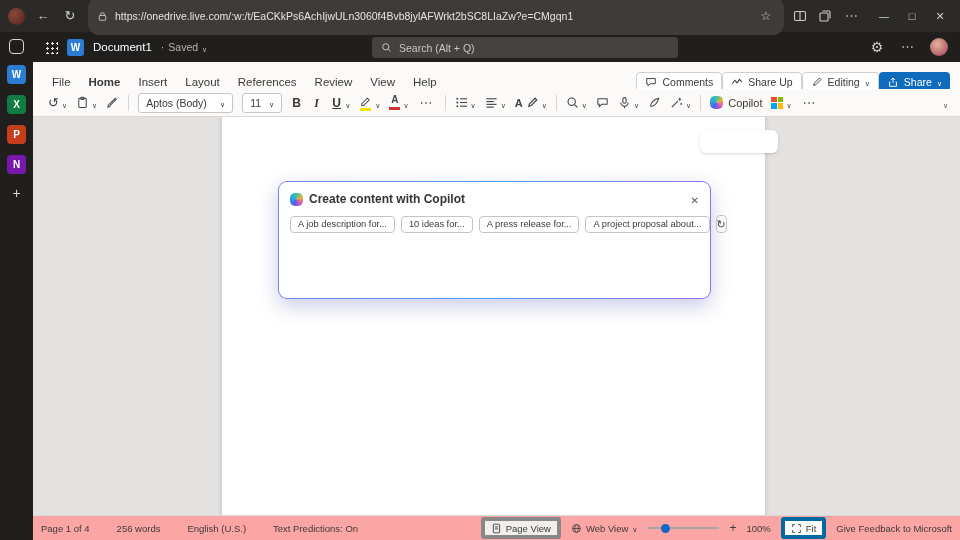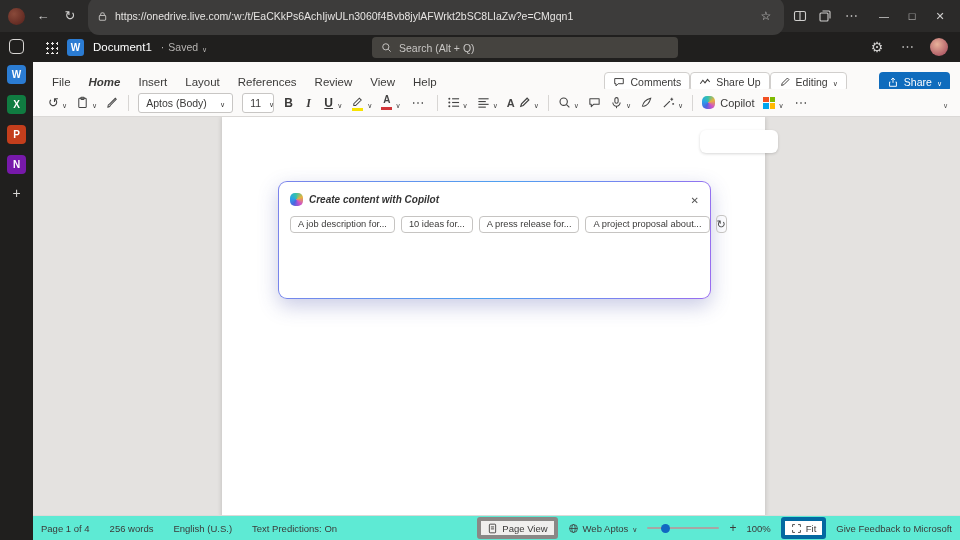--- a/index.html
+++ b/index.html
@@ -51,28 +51,28 @@
   .hdr-right { margin-left:auto; display:flex; align-items:center; gap:13px; color:#e6e4e2; }
   .ic-gear::after{content:"⚙"; font-size:14px;}
   .avatar { width:18px; height:18px; border-radius:50%;
     background:radial-gradient(circle at 40% 35%, #e8b29a, #b4626a 70%, #7d3c55); }
 
   
   #tabs-row { position:absolute; left:33px; right:0; top:62px; height:41px; background:#fbfaf9;
     border-bottom:1px solid #e6e4e2; display:flex; align-items:center; padding:6px 10px; z-index:7; }
   .tab { font-size:11.5px; color:#3b3a39; padding:0 9px; height:100%; display:flex; align-items:center;
     position:relative; }
-  .tab.active { font-weight:700;font-style:italic; }
+  .tab.active { font-weight:700; }
   .tab.active::after { content:""; position:absolute; left:8px; right:8px; bottom:2px; height:2.6px;
     background:#1168c2; border-radius:2px; }
   .tabs-actions { margin-left:auto; display:flex; align-items:center; }
   .pill-btn { height:20px; border:1px solid #d1cfcd; background:#fff; border-radius:4px;
     display:flex; align-items:center; gap:5px; padding:0 8px; font-size:10.5px; color:#3b3a39; }
   .pill-btn svg { width:12px; height:12px; }
-  .share-btn { border:none; color:#fff;margin-left:32px; }
+  .share-btn { border:none; color:#fff; }
 
   
   #toolbar-row { position:absolute; left:33px; right:0; top:89px; height:28px; background:#fbfaf9;
     border-bottom:1px solid #dad8d6; display:flex; align-items:center; gap:9px;
     padding:0 12px 0 15px; z-index:7; color:#444; }
   .tbtn { display:flex; align-items:center; gap:3px; color:#444; }
   .tbtn svg { width:13px; height:13px; }
   .tdiv { width:1px; height:16px; background:#d8d6d4; flex:0 0 auto; }
   .combo { height:20px; background:#fff; border:1px solid #c8c6c4; border-radius:3px;
     display:flex; align-items:center; padding:0 7px; font-size:10.5px; color:#3b3a39; gap:8px; }
@@ -95,39 +95,39 @@
   #corner-pill { position:absolute; left:667px; top:13px; width:78px; height:23px; background:#fff;
     border-radius:6px; box-shadow:0 1px 3px rgba(0,0,0,.16); }
 
   
   #copilot-card { position:absolute; left:245px; top:64px; width:433px; height:118px; border-radius:9px;
     border:1.6px solid transparent;
     background:linear-gradient(#fff,#fff) padding-box,
                linear-gradient(100deg,#7b83eb,#4ea0f0,#9a6df0) border-box;
     box-shadow:0 7px 20px rgba(60,70,160,.28); }
   .cc-header { display:flex; align-items:center; gap:6px; padding:8px 11px 7px; }
-  .cc-title { font-size:10px; font-weight:700; color:#333;font-style:italic; }
+  .cc-title { font-size:12px; font-weight:700; color:#333; }
   .cc-close { margin-left:auto; color:#555; } .cc-close::after{content:"✕"; font-size:10px;}
   .cc-chips { display:flex; gap:6px; padding:0 11px; align-items:center; }
   .chip { border:1px solid #c6c4c2; border-radius:4px; font-size:9.3px; color:#3b3a39;
     padding:2.5px 7px; white-space:nowrap; background:#fff; }
   .chip-refresh { width:19px; height:18px; border:1px solid #c6c4c2; border-radius:4px;
     display:flex; align-items:center; justify-content:center; color:#444; }
   .chip-refresh::after { content:"↻"; font-size:11px; }
   .cc-input { position:absolute; left:11px; right:11px; bottom:11px; height:56px;
     border:1.3px solid #a0a7e6; border-radius:7px; background:#fff; }
   .cc-placeholder { position:absolute; left:10px; top:7px; font-size:10px; color:#616161; }
   .cc-tools { position:absolute; left:10px; bottom:6px; display:flex; gap:13px; color:#4a4a4a; }
   .cc-tools svg { width:13px; height:13px; }
   .cc-send { position:absolute; right:9px; bottom:5px; color:#0b5ca8; }
   .cc-send svg { width:16px; height:16px; }
 
   
-  #status-bar { position:absolute; left:33px; right:0; bottom:0; height:22px; background:#5eead4;
-    border-top:1px solid #dcdad8; display:flex; align-items:center; gap:20px; padding:12px 8px;
+  #status-bar { position:absolute; left:33px; right:0; bottom:0; height:22px; background:#fca5a5;
+    border-top:1px solid #dcdad8; display:flex; align-items:center; gap:27px; padding:12px 8px;
     font-size:9.5px; color:#3b3a39; z-index:8; }
   .sb-right { margin-left:auto; display:flex; align-items:center; gap:10px; }
   .sb-pill { display:flex; align-items:center; gap:4px; border:4px solid #0369a1; background:#fff;
     border-radius:3px; padding:1.5px 6px; }
   .sb-pill.sel { border-color:#8a8886; background:#f0efed; }
   .sb-item { display:flex; align-items:center; gap:4px; }
   .sb-item svg, .sb-pill svg { width:11px; height:11px; }
   .zoom-track { position:relative; width:72px; height:2px; background:#a8a6a4; border-radius:1px; }
   .zoom-thumb { position:absolute; left:14px; top:-3.5px; width:9px; height:9px; border-radius:50%; }
   .ic-plus-sm::after { content:"+"; font-size:12px; color:#3b3a39; }
@@ -253,21 +253,21 @@
     <svg viewBox="0 0 14 14">
       <path d="M2 12c1.8 0 2.6-.9 2.8-2.1L11 3.5 10 2.5 3.8 8.7C2.7 9 2 10 2 12z" fill="none" stroke="currentColor" stroke-width="1.1"></path>
     </svg>
   </span>
   <span class="tdiv"></span>
 
   <span class="combo" style="width:95px;">
     <span style="flex:1;">Aptos (Body)</span>
     <span class="chev"></span>
   </span>
-  <span class="combo" style="width:32px;">
+  <span class="combo" style="width:40px;">
     <span style="flex:1;">11</span>
     <span class="chev"></span>
   </span>
 
   <span class="fmt">B</span>
   <span class="fmt i">I</span>
   <span class="tbtn">
     <span class="fmt u">U</span>
     <span class="chev"></span>
   </span>
@@ -406,21 +406,21 @@
         <line x1="5" y1="7.5" x2="9" y2="7.5" stroke="currentColor" stroke-width="1.1"></line>
       </svg>
       <span>Page View</span>
     </span>
     <span class="sb-item">
       <svg viewBox="0 0 14 14">
         <circle cx="7" cy="7" r="5" fill="none" stroke="currentColor" stroke-width="1"></circle>
         <ellipse cx="7" cy="7" rx="2.2" ry="5" fill="none" stroke="currentColor" stroke-width="1"></ellipse>
         <line x1="2" y1="7" x2="12" y2="7" stroke="currentColor" stroke-width="1"></line>
       </svg>
-      <span>Web Aptos</span>
+      <span>Web View</span>
       <span class="chev"></span>
     </span>
     <span class="zoom-track">
       <span class="zoom-thumb" style="background: rgb(17, 104, 194);"></span>
     </span>
     <span class="ic-plus-sm"></span>
     <span class="sb-item">100%</span>
     <span class="sb-pill">
       <svg viewBox="0 0 14 14">
         <path d="M5 2H2v3M9 2h3v3M5 12H2V9M9 12h3V9" fill="none" stroke="currentColor" stroke-width="1.1"></path>

